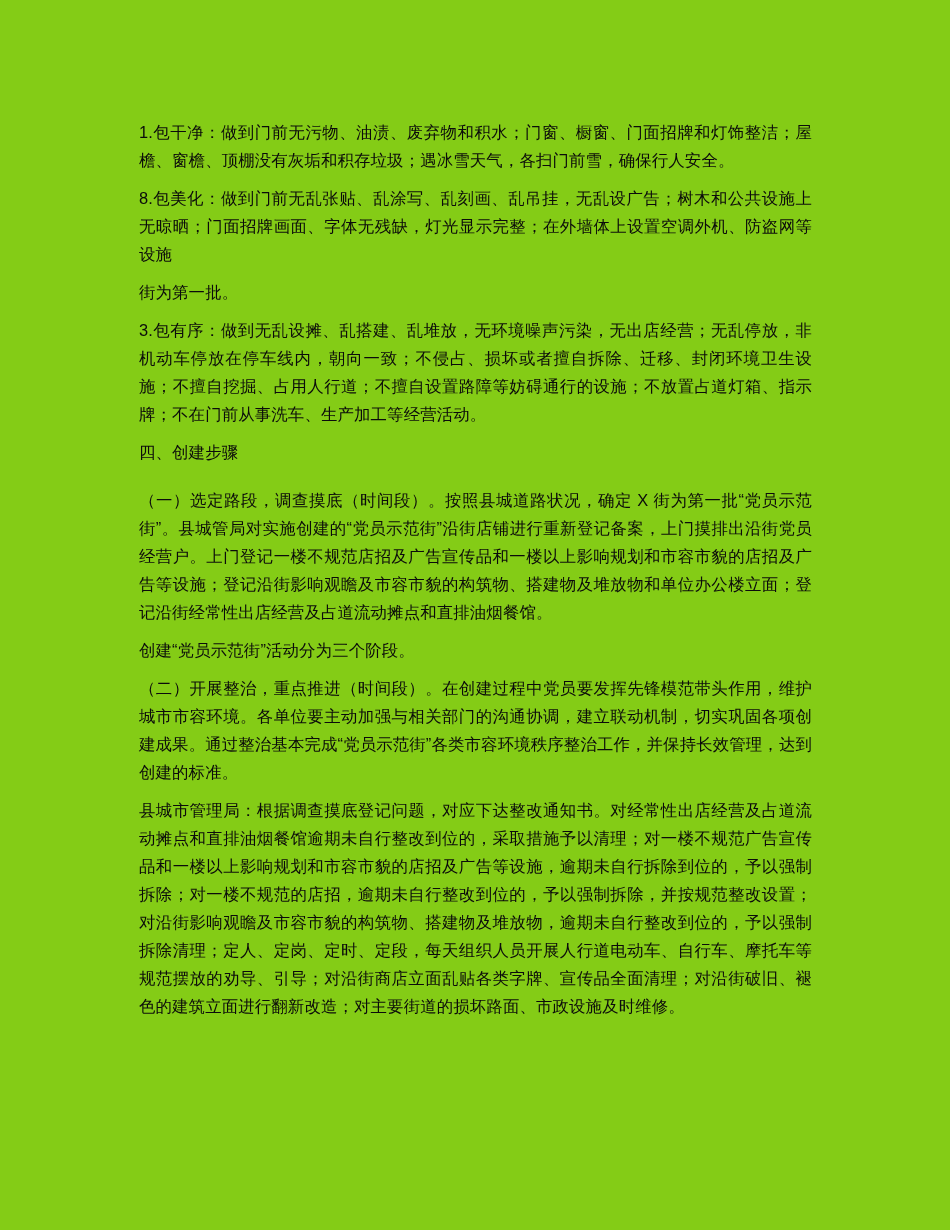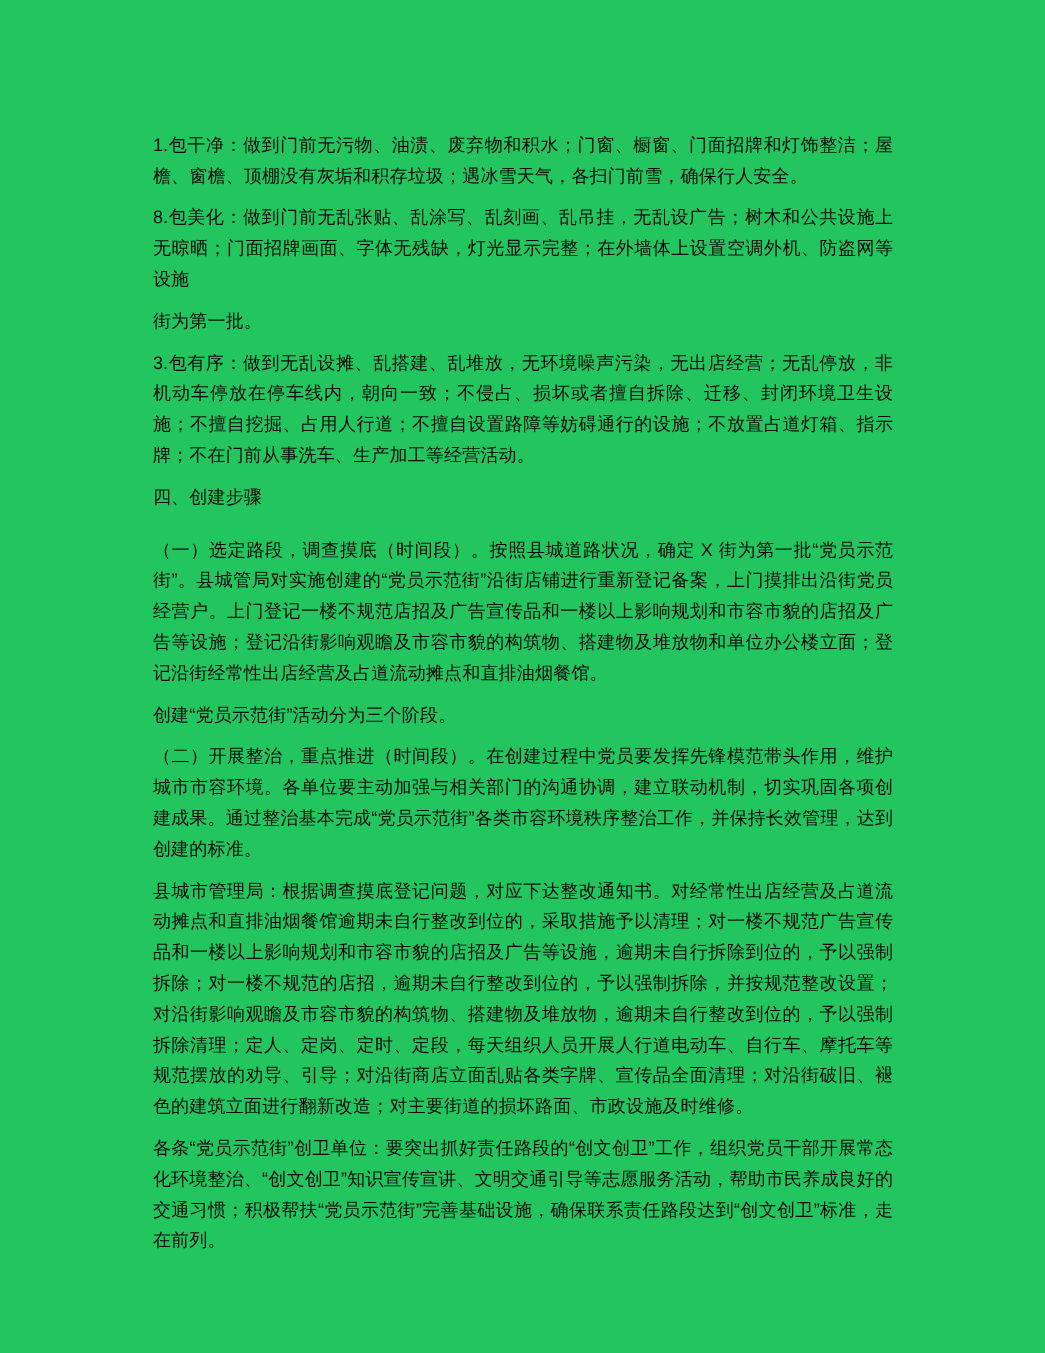--- a/index.html
+++ b/index.html
@@ -11,21 +11,21 @@
     width: 950px;
     height: 1230px;
     font-family: "Liberation Sans", "DejaVu Sans", sans-serif;
     color: #000000;
     -webkit-font-smoothing: antialiased;
   }
   .page {
     position: relative;
     width: 950px;
     height: 1230px;
-    background: #22c55e;
+    background: #84cc16;
     box-sizing: border-box;
   }
   .doc-body {
     position: absolute;
     left: 139px;
     top: 118px;
     width: 673px;
   }
   .para {
     font-size: 16.4px;
@@ -64,16 +64,15 @@
     <p class="para heading">四、创建步骤</p>
 
     <p class="para indent">（一）选定路段，调查摸底（时间段）。按照县城道路状况，确定 X 街为第一批“党员示范街”。县城管局对实施创建的“党员示范街”沿街店铺进行重新登记备案，上门摸排出沿街党员经营户。上门登记一楼不规范店招及广告宣传品和一楼以上影响规划和市容市貌的店招及广告等设施；登记沿街影响观瞻及市容市貌的构筑物、搭建物及堆放物和单位办公楼立面；登记沿街经常性出店经营及占道流动摊点和直排油烟餐馆。</p>
 
     <p class="para">创建“党员示范街”活动分为三个阶段。</p>
 
     <p class="para indent">（二）开展整治，重点推进（时间段）。在创建过程中党员要发挥先锋模范带头作用，维护城市市容环境。各单位要主动加强与相关部门的沟通协调，建立联动机制，切实巩固各项创建成果。通过整治基本完成“党员示范街”各类市容环境秩序整治工作，并保持长效管理，达到创建的标准。</p>
 
     <p class="para">县城市管理局：根据调查摸底登记问题，对应下达整改通知书。对经常性出店经营及占道流动摊点和直排油烟餐馆逾期未自行整改到位的，采取措施予以清理；对一楼不规范广告宣传品和一楼以上影响规划和市容市貌的店招及广告等设施，逾期未自行拆除到位的，予以强制拆除；对一楼不规范的店招，逾期未自行整改到位的，予以强制拆除，并按规范整改设置；对沿街影响观瞻及市容市貌的构筑物、搭建物及堆放物，逾期未自行整改到位的，予以强制拆除清理；定人、定岗、定时、定段，每天组织人员开展人行道电动车、自行车、摩托车等规范摆放的劝导、引导；对沿街商店立面乱贴各类字牌、宣传品全面清理；对沿街破旧、褪色的建筑立面进行翻新改造；对主要街道的损坏路面、市政设施及时维修。</p>
 
-    <p class="para">各条“党员示范街”创卫单位：要突出抓好责任路段的“创文创卫”工作，组织党员干部开展常态化环境整治、“创文创卫”知识宣传宣讲、文明交通引导等志愿服务活动，帮助市民养成良好的交通习惯；积极帮扶“党员示范街”完善基础设施，确保联系责任路段达到“创文创卫”标准，走在前列。</p>
 
   </div>
 </div>
 
 </body></html>

